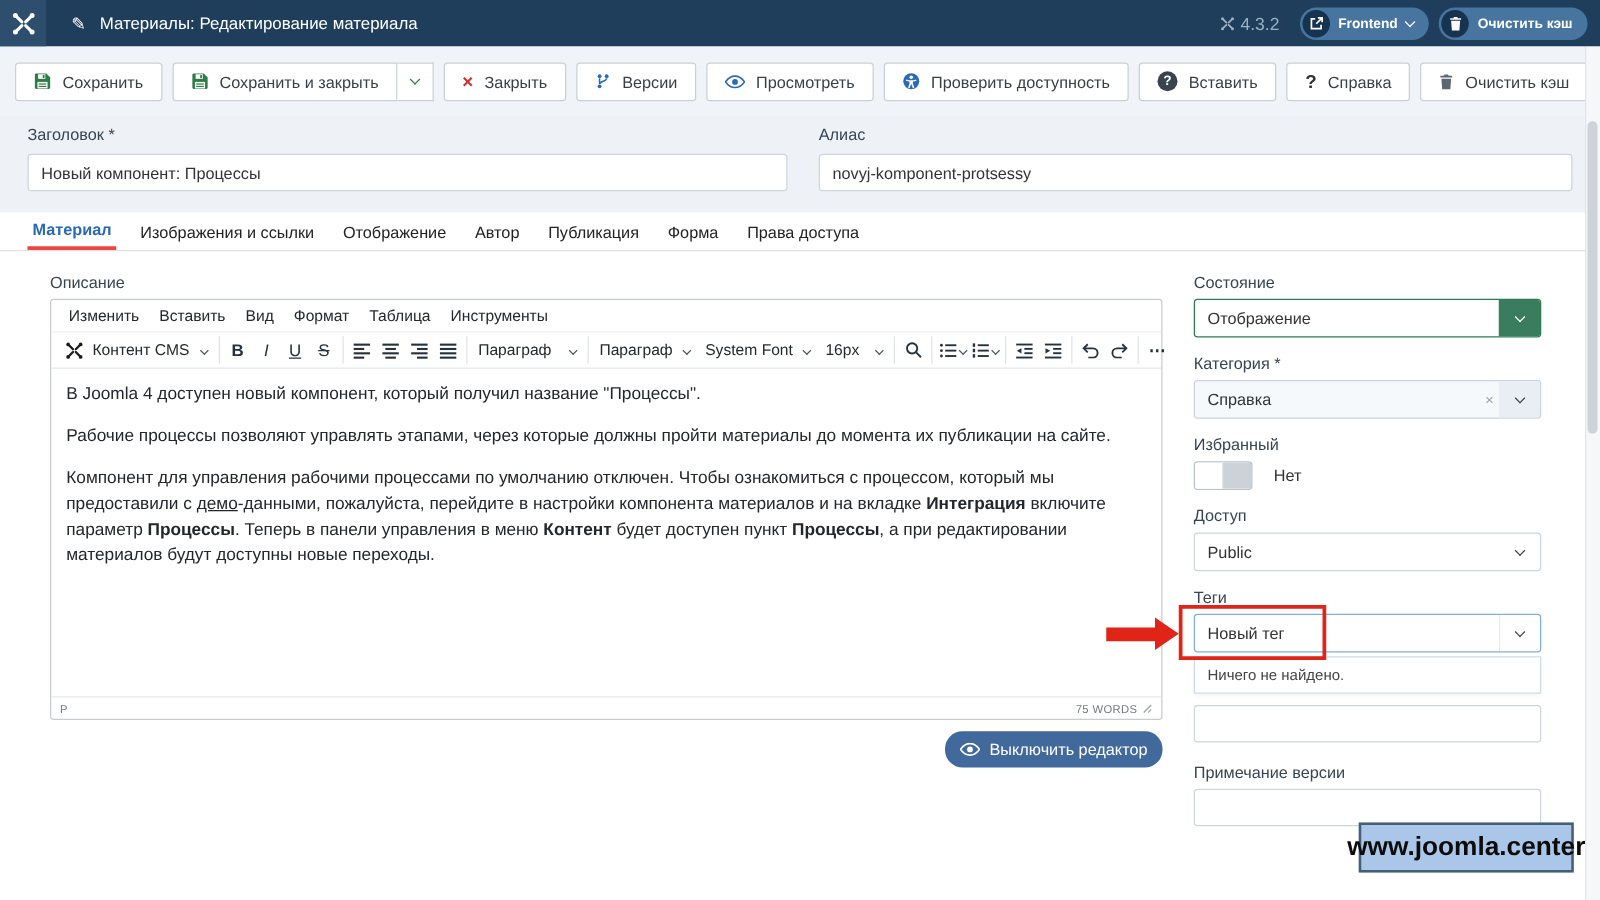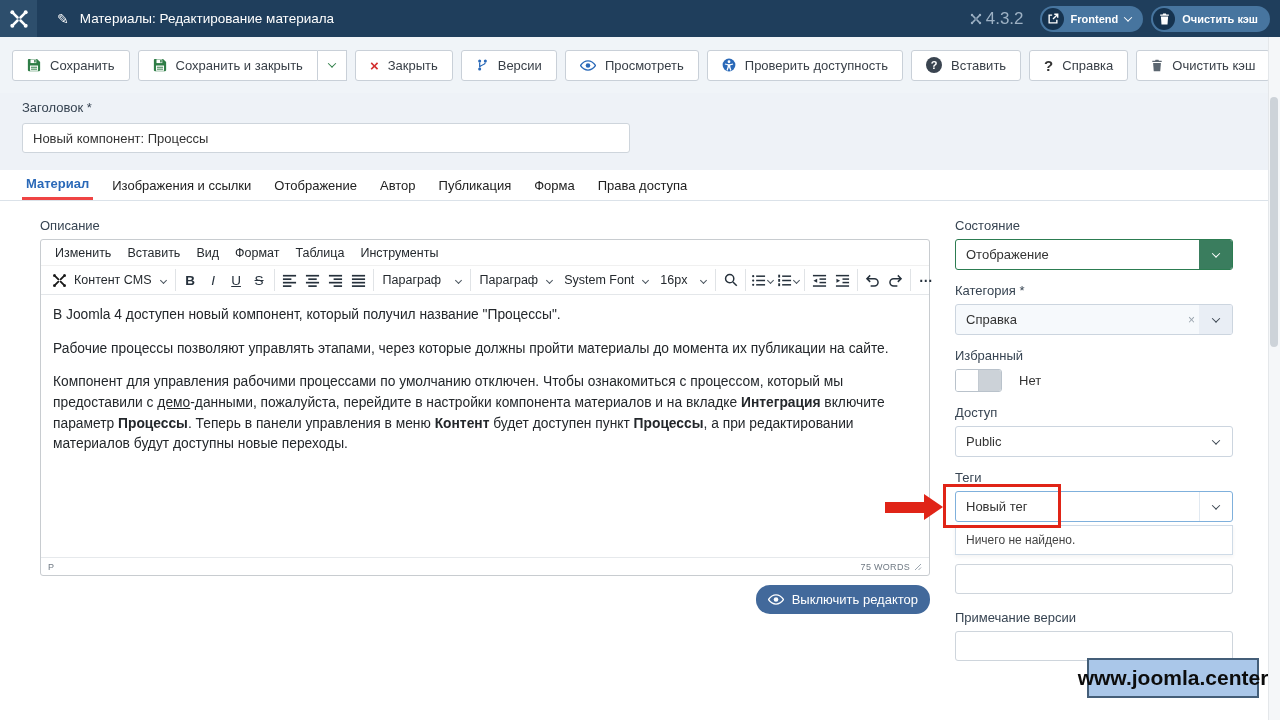--- a/index.html
+++ b/index.html
@@ -5,21 +5,21 @@
   * { margin:0; padding:0; box-sizing:border-box; }
   body { font-family:"Liberation Sans", sans-serif; background:#9aa5ad; }
   .screen { position:relative; width:1280px; height:720px; background:#eef2f7; overflow:hidden; font-family:"Liberation Sans", sans-serif; }
 
   
   .topbar { position:absolute; top:0; left:0; right:0; height:37px; background:#1f3e5c; display:flex; align-items:center; z-index:5; }
   .logo-tile { width:37px; height:37px; background:#2d4e6c; display:flex; align-items:center; justify-content:center; flex:none; color:#fff; }
   .topbar-title { display:flex; align-items:center; gap:11px; margin-left:20px; color:#fff; font-size:13.5px; }
   .pencil-glyph { font-size:14px; color:#fff; }
   .topbar-right { margin-left:auto; display:flex; align-items:center; gap:8px; padding-right:10px; }
-  .tb-version { display:flex; align-items:center; gap:4px; color:#9db1c4; font-size:17px; margin-right:8px; }
+  .tb-version { display:flex; align-items:center; gap:4px; color:#9db1c4; font-size:14px; margin-right:8px; }
   .pill { display:flex; align-items:center; gap:7px; background:#47759f; border-radius:13px; height:26px; padding:0 12px 0 2px; color:#fff; font-size:11px; font-weight:bold; cursor:pointer; }
   .pill-circle { width:22px; height:22px; border-radius:50%; background:#16334f; display:flex; align-items:center; justify-content:center; color:#fff; flex:none; }
   .chev { display:inline-block; width:6px; height:6px; border-right:1.8px solid currentColor; border-bottom:1.8px solid currentColor; transform:rotate(45deg) translate(-1px,-1px); }
 
   
   .actionbar { position:absolute; top:37px; left:0; right:0; height:56px; display:flex; align-items:center; padding:0 12px; background:#f0f4f8; }
   .tbtn { display:inline-flex; align-items:center; gap:9px; background:#fff; border:1px solid #c9d0d8; border-radius:3px; height:31px; padding:0 14px; font-size:13px; color:#383f47; margin-right:8px; cursor:pointer; white-space:nowrap; }
   .split { display:inline-flex; margin-right:8px; }
   .split .tbtn { margin-right:0; border-top-right-radius:0; border-bottom-right-radius:0; }
   .split .caret-btn { border-left:0; border-top-left-radius:0; border-bottom-left-radius:0; padding:0 11px; color:#2e7d46; }
@@ -329,20 +329,24 @@
         <span>Очистить кэш</span>
       </button>
     </div>
   </div>
 
   <div class="form-row">
     <div class="f-col title-col">
       <label class="f-label">Заголовок *</label>
       <input class="f-input" type="text" value="Новый компонент: Процессы" style="">
     </div>
+    <div class="f-col alias-col">
+      <label class="f-label">Алиас</label>
+      <input class="f-input" type="text" value="novyj-komponent-protsessy" style="">
+    </div>
   </div>
 
   <div class="card">
     <nav class="tabs">
       <div class="tab active">Материал</div>
       <div class="tab">Изображения и ссылки</div>
       <div class="tab">Отображение</div>
       <div class="tab">Автор</div>
       <div class="tab">Публикация</div>
       <div class="tab">Форма</div>

